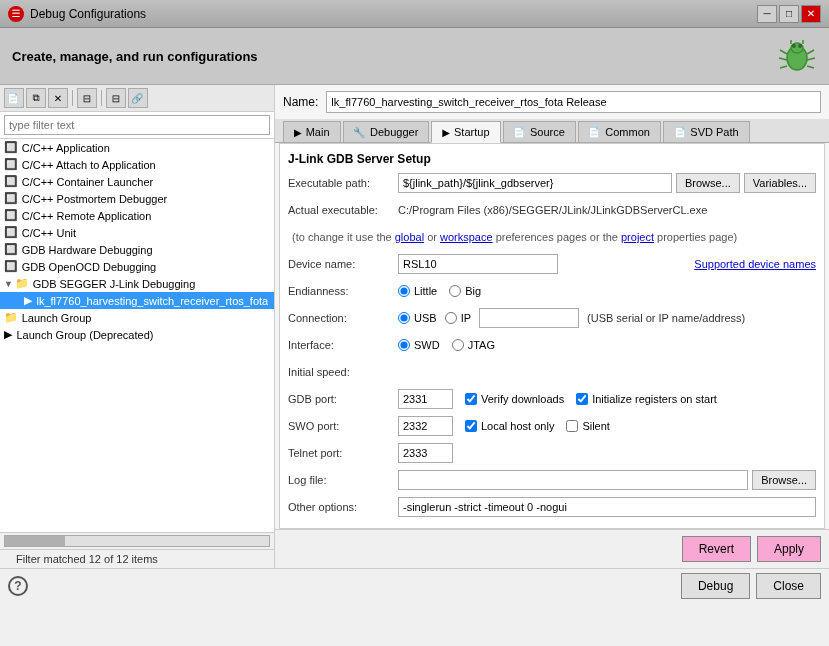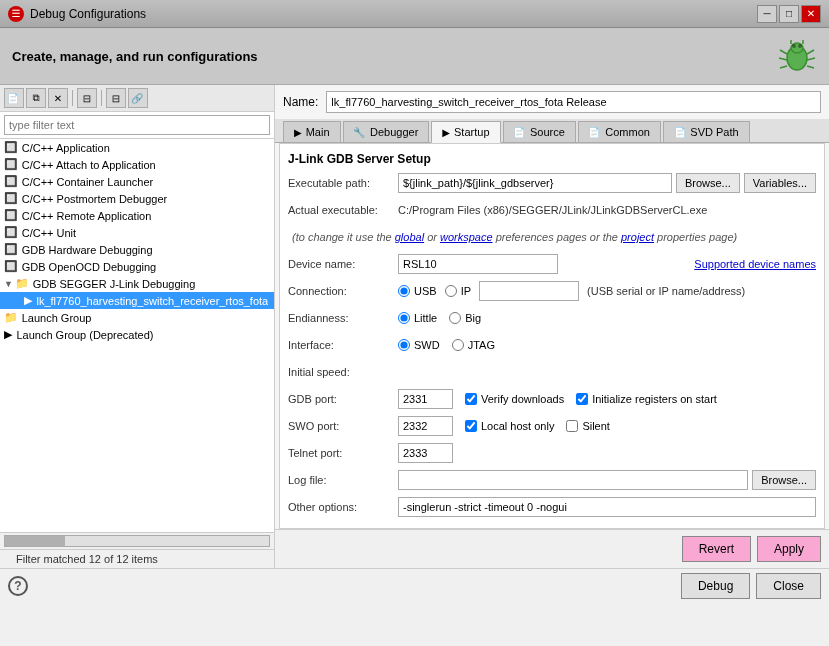--- a/index.html
+++ b/index.html
@@ -295,21 +295,20 @@
     }
     .link-text {
       font-size: 11px;
       color: #0000cc;
       text-decoration: underline;
       cursor: pointer;
     }
     .hint-text {
       font-size: 11px;
       color: #555;
-      font-style: italic;
     }
     .checkbox-label {
       display: flex;
       align-items: center;
       gap: 4px;
       font-size: 11px;
     }
     .radio-group {
       display: flex;
       align-items: center;
@@ -578,46 +577,46 @@
 
       <div class="form-row">
         <span class="form-label">Device name:</span>
         <div class="form-control">
           <input type="text" class="text-input" value="RSL10" style="width: 160px;">
           <span class="supported-link">Supported device names</span>
         </div>
       </div>
 
       <div class="form-row">
+        <span class="form-label">Endianness:</span>
+        <div class="form-control radio-group">
+          <label class="radio-label">
+            <input type="radio" name="endian" checked="" style="">
+            <span>Little</span>
+          </label>
+          <label class="radio-label">
+            <input type="radio" name="endian" style="">
+            <span>Big</span>
+          </label>
+        </div>
+      </div>
+
+      <div class="form-row">
         <span class="form-label">Connection:</span>
         <div class="form-control" style="gap:8px;">
           <label class="radio-label">
             <input type="radio" name="conn" checked="" style="">
             <span>USB</span>
           </label>
           <label class="radio-label">
             <input type="radio" name="conn" style="">
             <span>IP</span>
           </label>
           <input type="text" class="text-input" style="width: 100px;" value="">
           <span class="static-text">(USB serial or IP name/address)</span>
-        </div>
-      </div>
-
-      <div class="form-row">
-        <span class="form-label">Endianness:</span>
-        <div class="form-control radio-group">
-          <label class="radio-label">
-            <input type="radio" name="endian" checked="" style="">
-            <span>Little</span>
-          </label>
-          <label class="radio-label">
-            <input type="radio" name="endian" style="">
-            <span>Big</span>
-          </label>
         </div>
       </div>
 
       <div class="form-row">
         <span class="form-label">Interface:</span>
         <div class="form-control radio-group">
           <label class="radio-label">
             <input type="radio" name="iface" checked="" style="">
             <span>SWD</span>
           </label>

